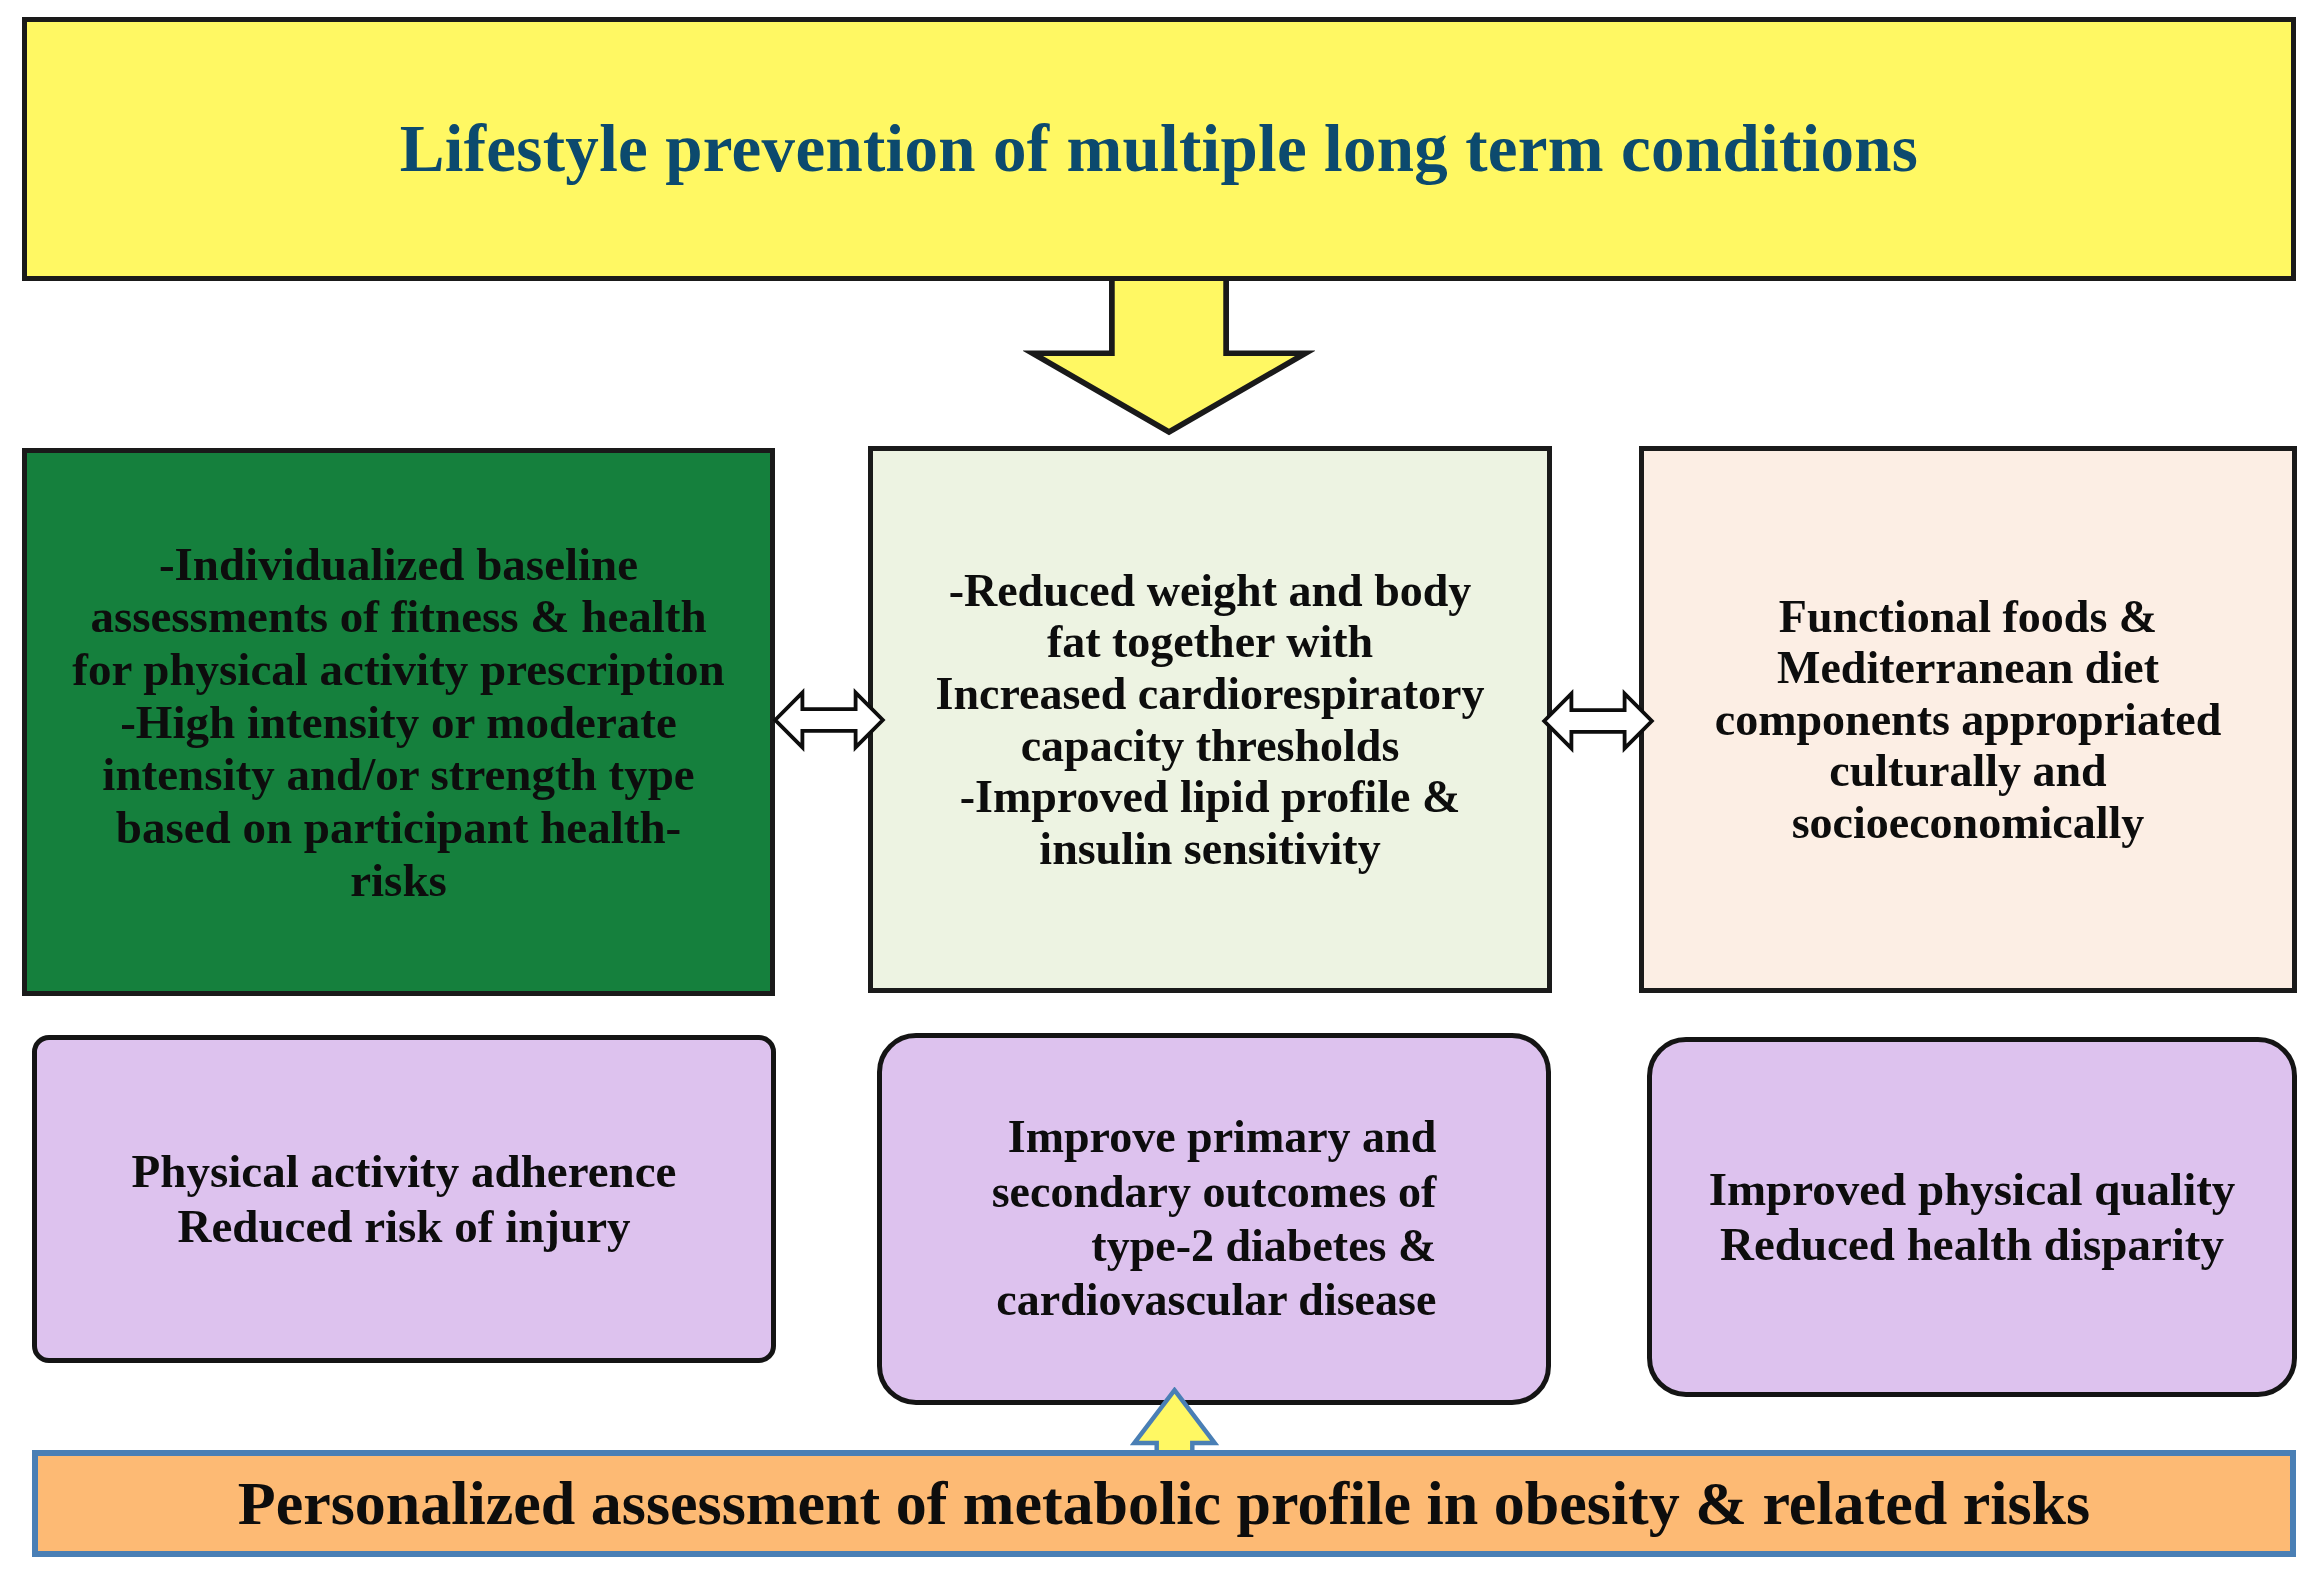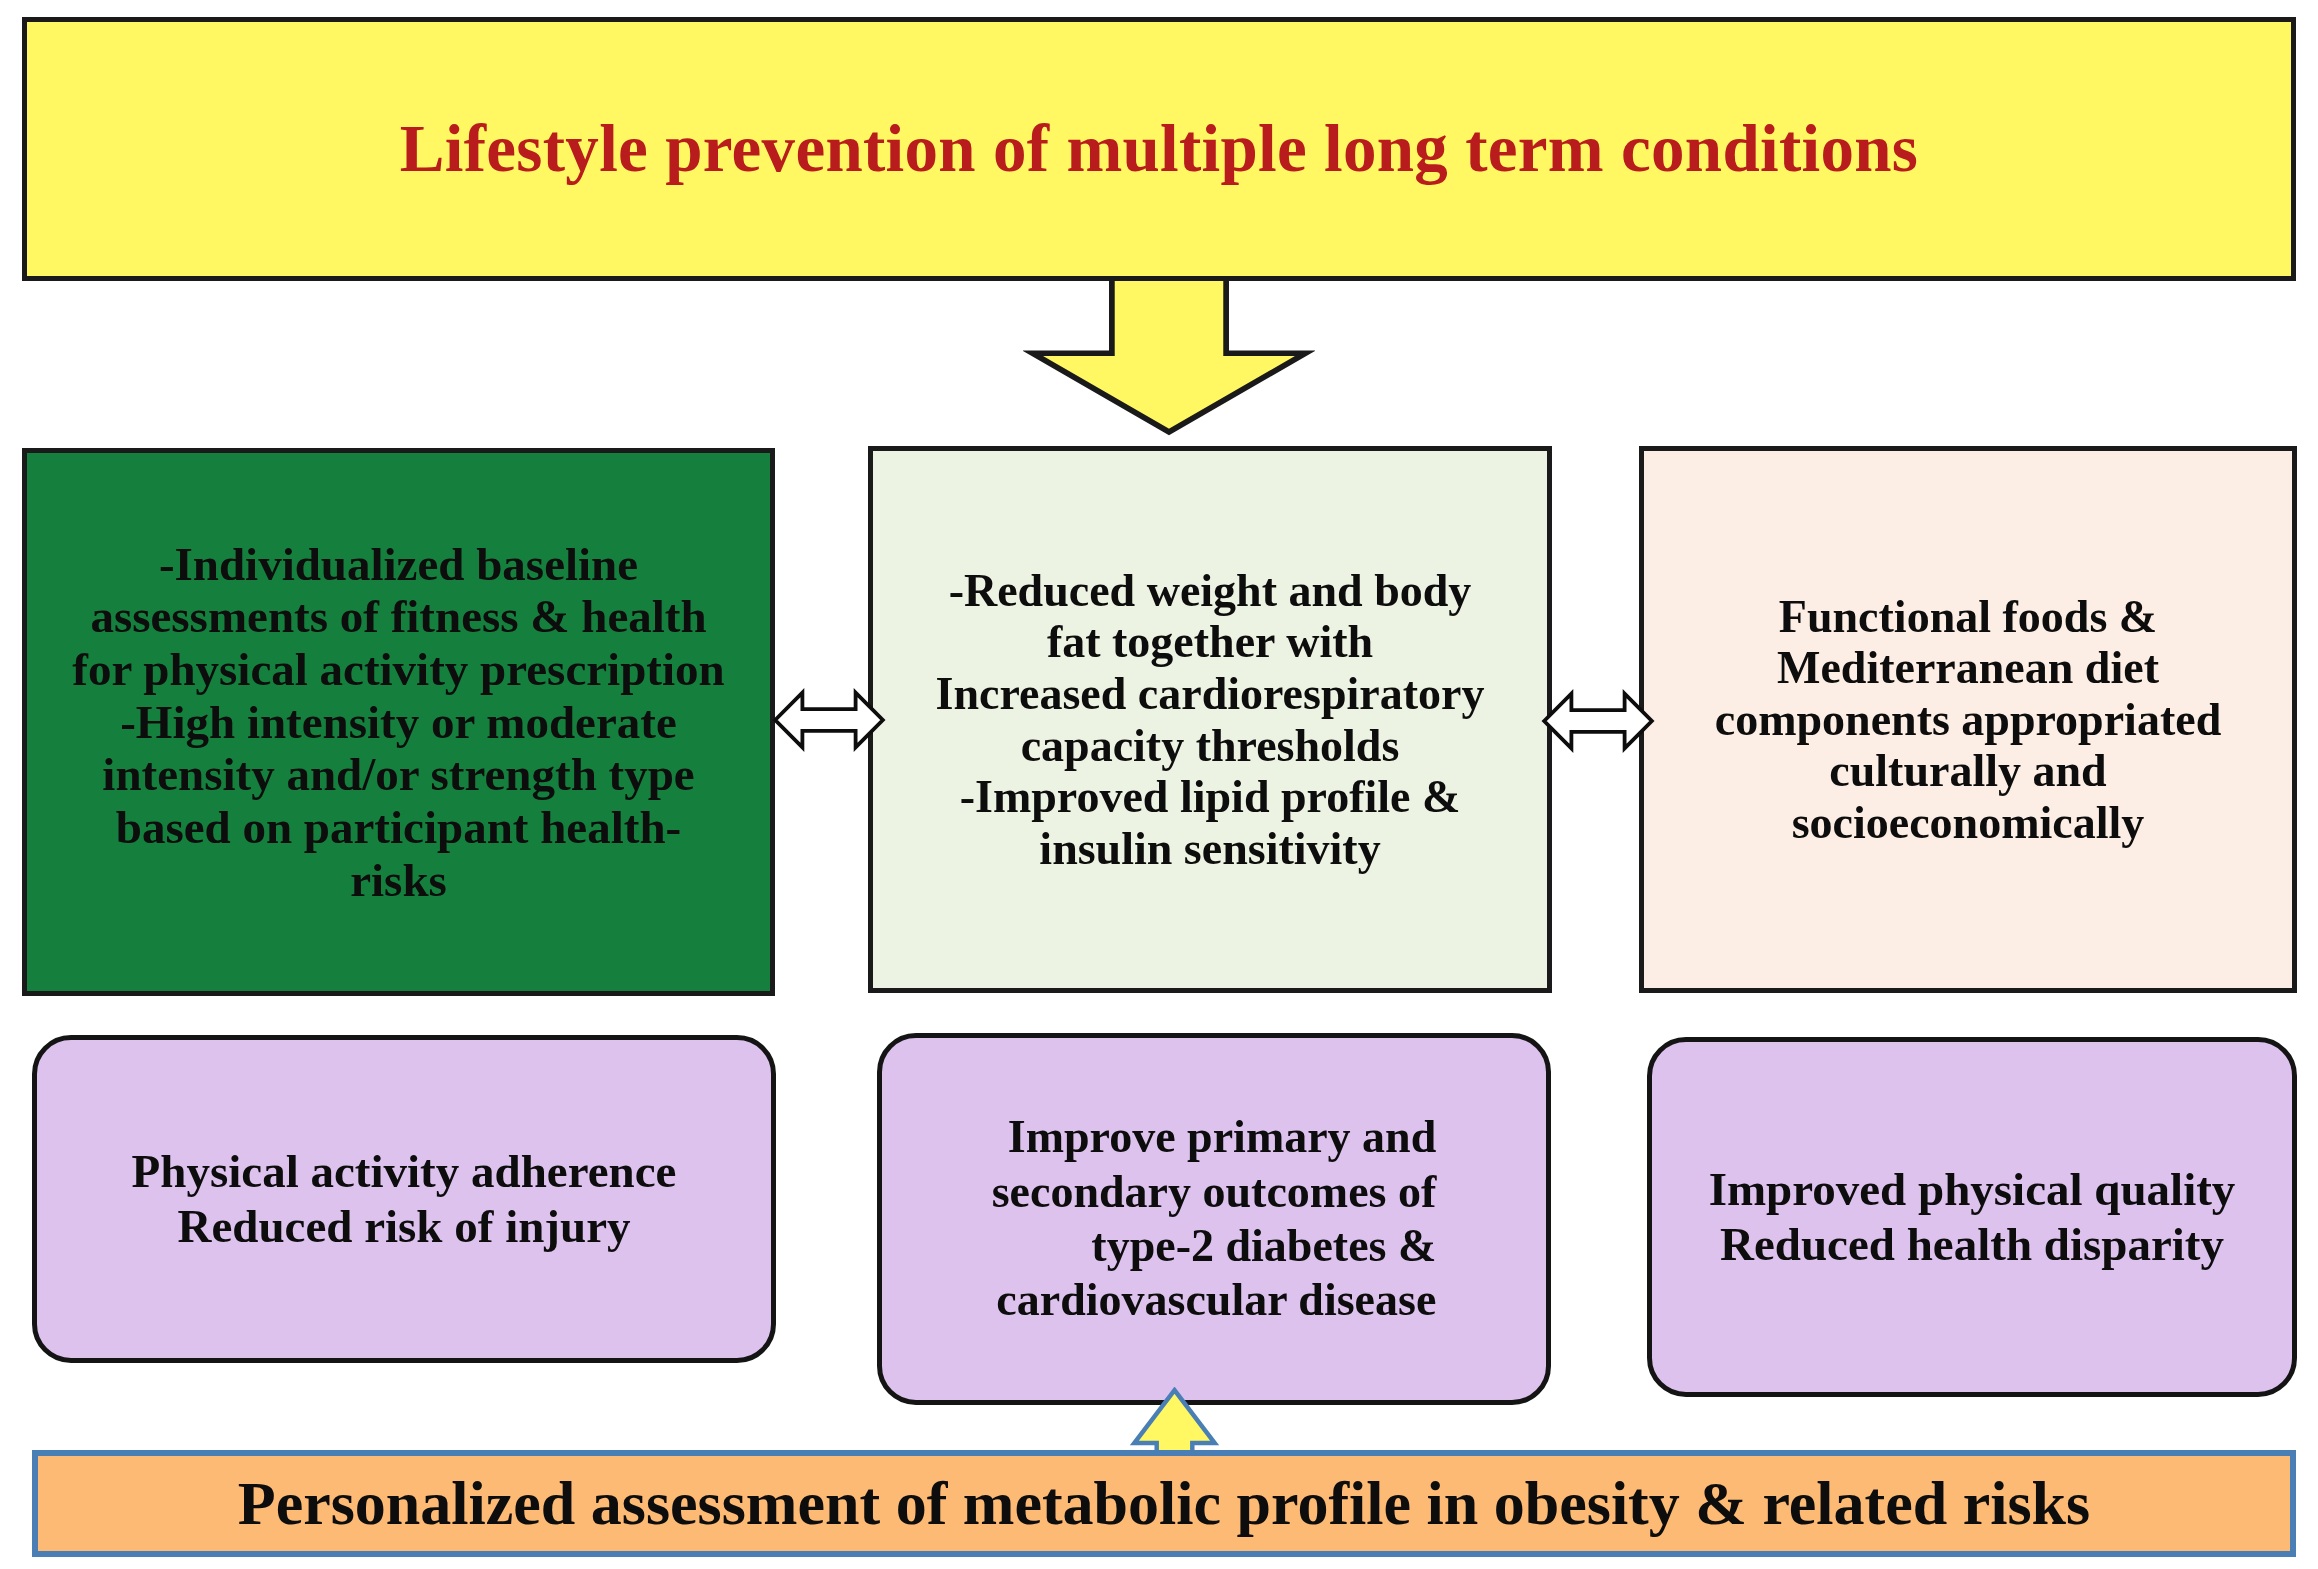--- a/index.html
+++ b/index.html
@@ -29,21 +29,21 @@
     border: 5.7px solid #1a1a1a;
     box-sizing: border-box;
     display: flex;
     align-items: center;
     justify-content: center;
     z-index: 3;
   }
   .top-banner .title {
     font-size: 67px;
     font-weight: bold;
-    color: #b91c1c;
+    color: #0c4a6e;
     letter-spacing: 0.3px;
     text-align: center;
     line-height: 1.1;
   }
 
   
   .down-arrow {
     position: absolute;
     left: 1023px;
     top: 272px;
@@ -125,20 +125,21 @@
     font-weight: bold;
     line-height: 1.18;
     color: #0d0d0d;
     white-space: pre-line;
   }
   .rbox-left {
     left: 32px;
     top: 1035px;
     width: 744px;
     height: 328px;
+    border-radius: 17px;
   }
   .rbox-mid {
     left: 877px;
     top: 1033px;
     width: 674px;
     height: 372px;
   }
   .rbox-mid .txt { font-size: 46px; text-align: right; }
   .rbox-right {
     left: 1647px;

